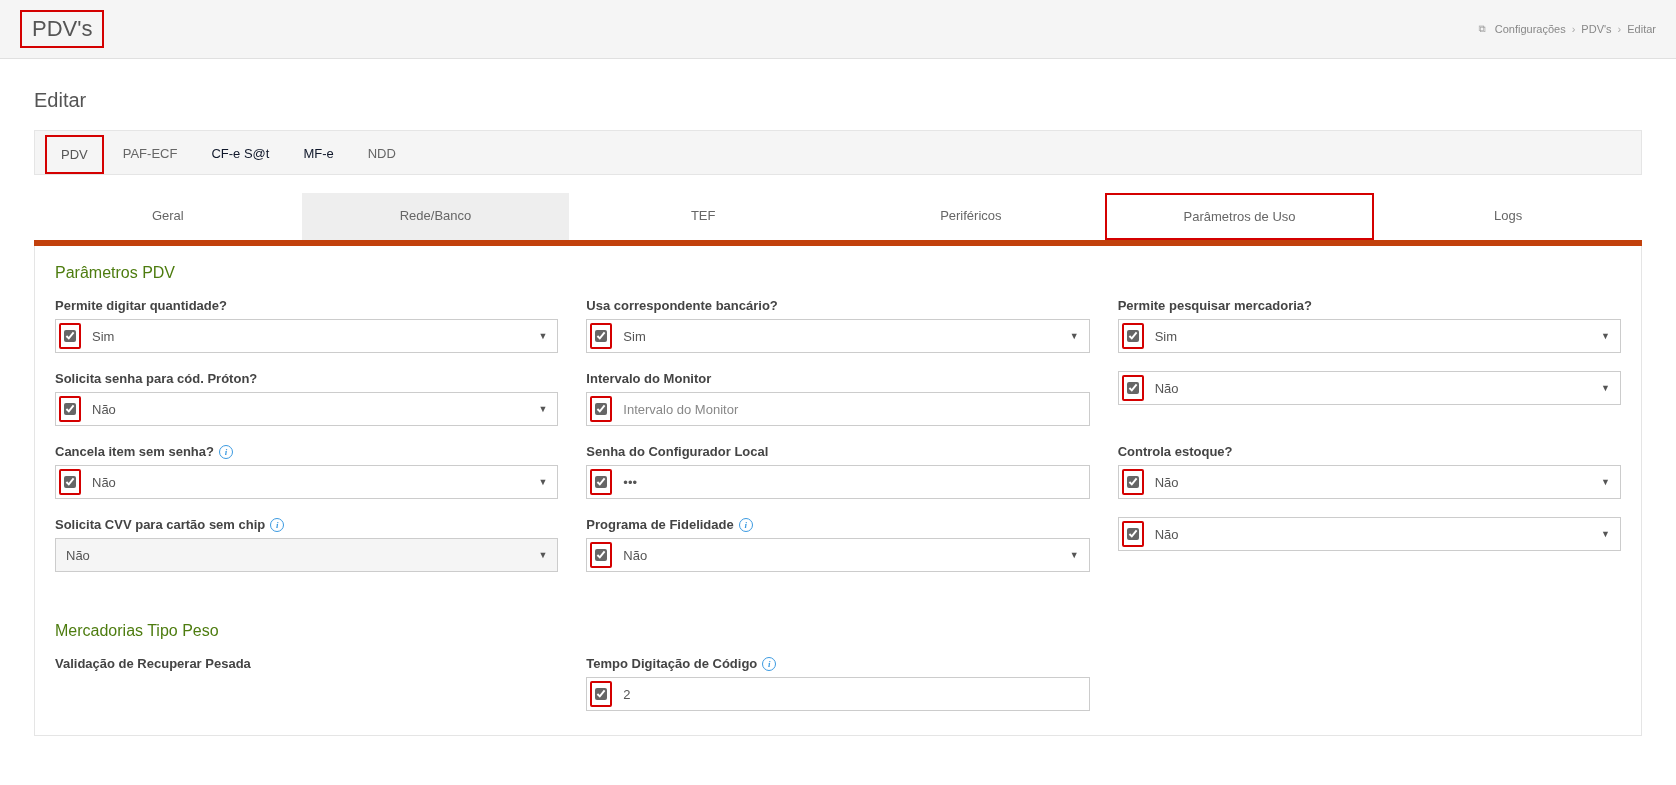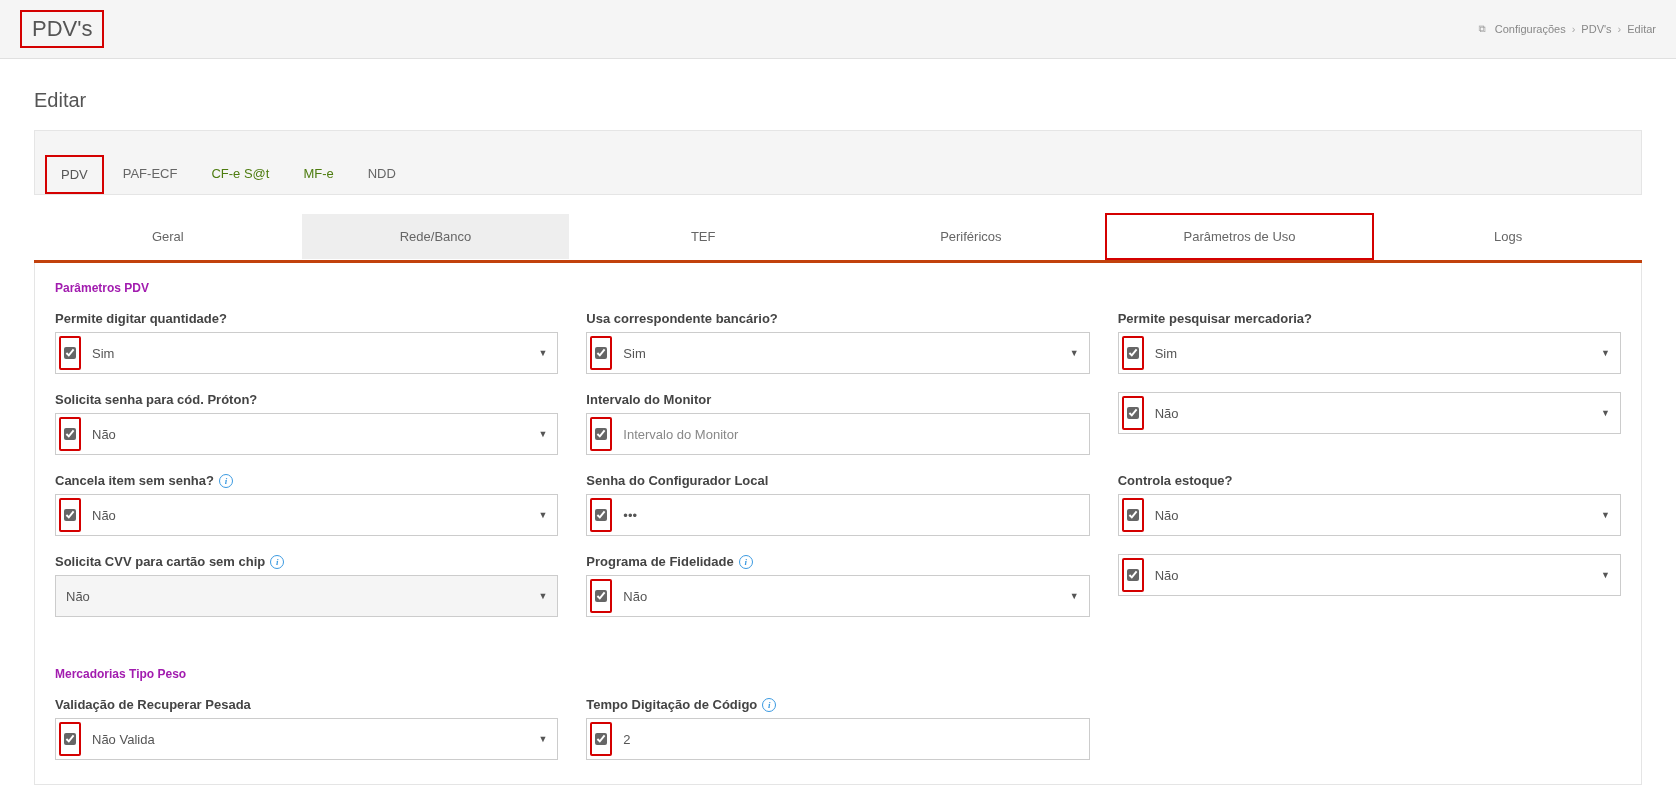--- a/index.html
+++ b/index.html
@@ -43,44 +43,43 @@
   .subtitle {
     font-size: 20px;
     font-weight: 500;
     color: #555;
     margin: 4px 0 18px 0;
   }
 
   .top-tabs-wrap {
     background: #f5f5f5;
     border: 1px solid #e5e5e5;
-    padding: 24px 10px 0 10px;
+    padding: 4px 10px 0 10px;
     display: flex;
     gap: 4px;
   }
   .top-tab {
     padding: 10px 14px;
     font-size: 13px;
     color: #666;
     cursor: pointer;
     background: transparent;
     border: 1px solid transparent;
   }
   .top-tab.active {
     background: #f5f5f5;
     border: 2px solid #d40000;
     color: #555;
   }
-  .top-tab.disabled { color: #4d7c0f; cursor: default; }
+  .top-tab.disabled { color: #0f172a; cursor: default; }
 
   .sub-tabs-wrap {
     display: flex;
-    border-bottom: 3px solid #c2410c;
+    border-bottom: 6px solid #c2410c;
     margin-top: 18px;
-    align-items: center;
   }
   .sub-tab {
     flex: 1;
     text-align: center;
     padding: 14px 0;
     font-size: 13px;
     color: #666;
     cursor: pointer;
     border: 1px solid transparent;
   }
@@ -90,23 +89,23 @@
   .sub-tab.highlighted {
     border: 2px solid #d40000;
   }
 
   .panel {
     border: 1px solid #e5e5e5;
     border-top: none;
     padding: 18px 20px 24px 20px;
   }
   .section-heading {
-    font-size: 12px;
-    font-weight: 700;
-    color: #a21caf;
+    font-size: 16px;
+    font-weight: 400;
+    color: #4d7c0f;
     margin: 0 0 16px 0;
   }
 
   .form-grid {
     display: grid;
     grid-template-columns: repeat(3, 1fr);
     gap: 18px 28px;
   }
   .form-field {}
   .field-label {
@@ -131,21 +130,21 @@
     font-style: italic;
     font-family: Georgia, serif;
     cursor: help;
   }
 
   .control-row {
     display: flex;
     align-items: stretch;
     border: 1px solid #ccc;
     background: #fff;
-    height: 42px;
+    height: 34px;
   }
   .control-row .check-prefix {
     display: flex;
     align-items: center;
     justify-content: center;
     width: 22px;
     border: 2px solid #d40000;
     margin: 3px;
     border-radius: 2px;
   }
@@ -383,28 +382,20 @@
       <div class="grid-gap-filler"></div>
 
     </div>
 
     <div class="second-section">
       <div class="section-heading">Mercadorias Tipo Peso</div>
       <div class="form-grid">
 
         <div class="form-field">
           <div class="field-label">Validação de Recuperar Pesada</div>
-          <div class="control-row select-row">
-            <span class="check-prefix">
-                <input type="checkbox" checked="" style="">
-              </span>
-            <select>
-              <option>Não Valida</option>
-            </select>
-          </div>
         </div>
 
         <div class="form-field">
           <div class="field-label">
             <span>Tempo Digitação de Código</span>
             <span class="info-icon">i</span>
           </div>
           <div class="control-row">
             <span class="check-prefix">
                 <input type="checkbox" checked="" style="">

